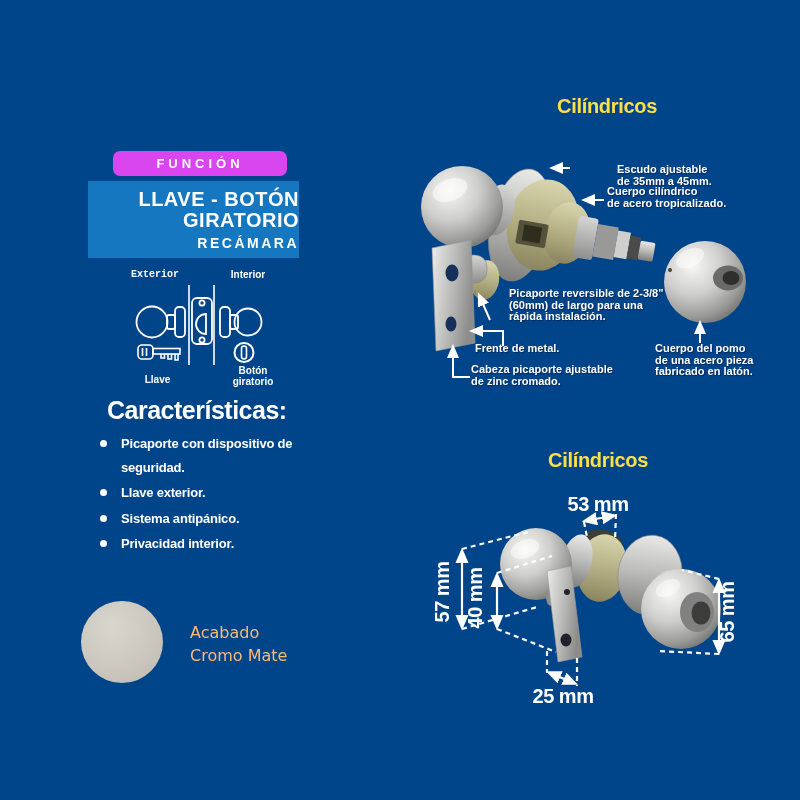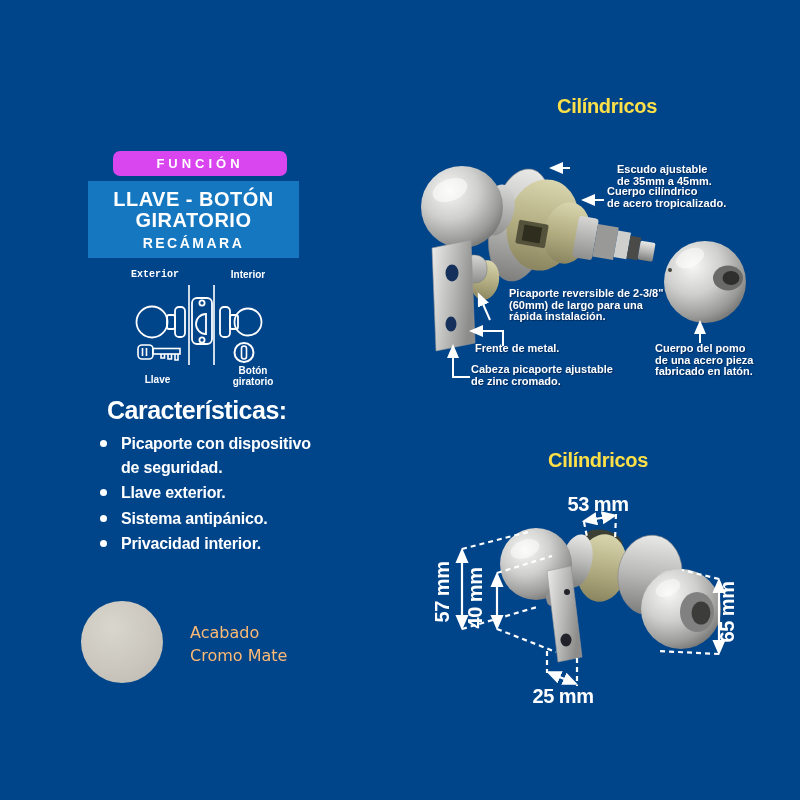--- a/index.html
+++ b/index.html
@@ -5,30 +5,30 @@
   html,body{margin:0;padding:0;background:#00448a;}
   #canvas{position:relative;width:800px;height:800px;background:#00448a;overflow:hidden;
           font-family:"Liberation Sans",sans-serif;}
   .abs{position:absolute;}
 
   
   .fn-banner{left:113px;top:151px;width:174px;height:25px;background:#d946ef;border-radius:7px;
              display:flex;align-items:center;justify-content:center;
              font-weight:bold;font-size:13px;letter-spacing:4px;color:#fff;}
   .type-panel{left:88px;top:181px;width:211px;height:77px;background:#1477c0;
-              display:flex;flex-direction:column;align-items:center;justify-content:center;color:#fff;}
+              display:flex;flex-direction:column;align-items:flex-end;justify-content:center;color:#fff;}
   .type-l1{font-weight:bold;font-size:20px;line-height:21px;letter-spacing:.5px;}
   .type-l3{font-weight:bold;font-size:14px;letter-spacing:2.5px;margin-top:4px;}
 
   .xs-label{font-weight:bold;font-size:10px;line-height:10.5px;color:#fff;text-align:center;}
 
   .features-title{left:107px;top:396px;font-weight:bold;font-size:25px;letter-spacing:-.5px;color:#fff;}
   .features-list{left:100px;top:432px;width:215px;}
   .feat-item{display:flex;gap:14px;margin-bottom:2px;color:#fff;
-             font-weight:bold;font-size:16px;line-height:23.5px;letter-spacing:-.2px;}
+             font-weight:bold;font-size:13px;line-height:23.5px;letter-spacing:-.2px;}
   .feat-dot{width:7px;height:7px;border-radius:50%;background:#fff;margin-top:8px;flex:0 0 auto;}
 
   .swatch{left:81px;top:601px;width:82px;height:82px;border-radius:50%;
           background:radial-gradient(circle at 38% 32%, #d9d6ce 0%, #cbc7be 55%, #bdb9b0 100%);}
   .finish-text{left:190px;top:621px;color:#fdba74;font-family:"DejaVu Sans",sans-serif;
                font-size:16px;line-height:23px;}
 
   
   .section-title{font-weight:bold;font-size:20px;letter-spacing:-.3px;color:#fde047;}
   .callout{position:absolute;font-weight:bold;font-size:11px;line-height:11.5px;color:#fff;

